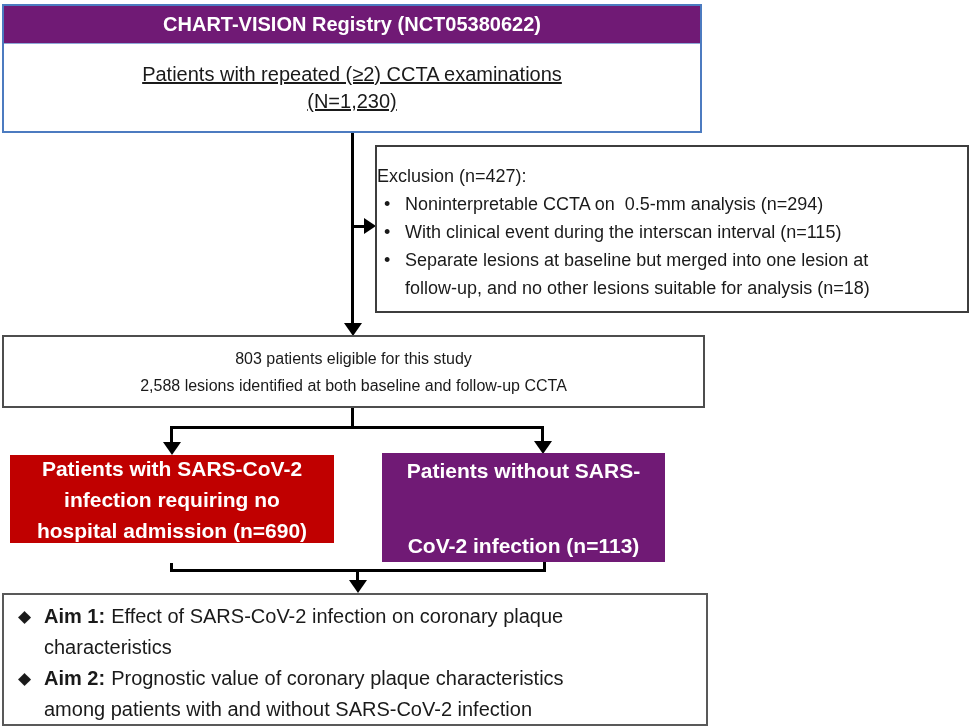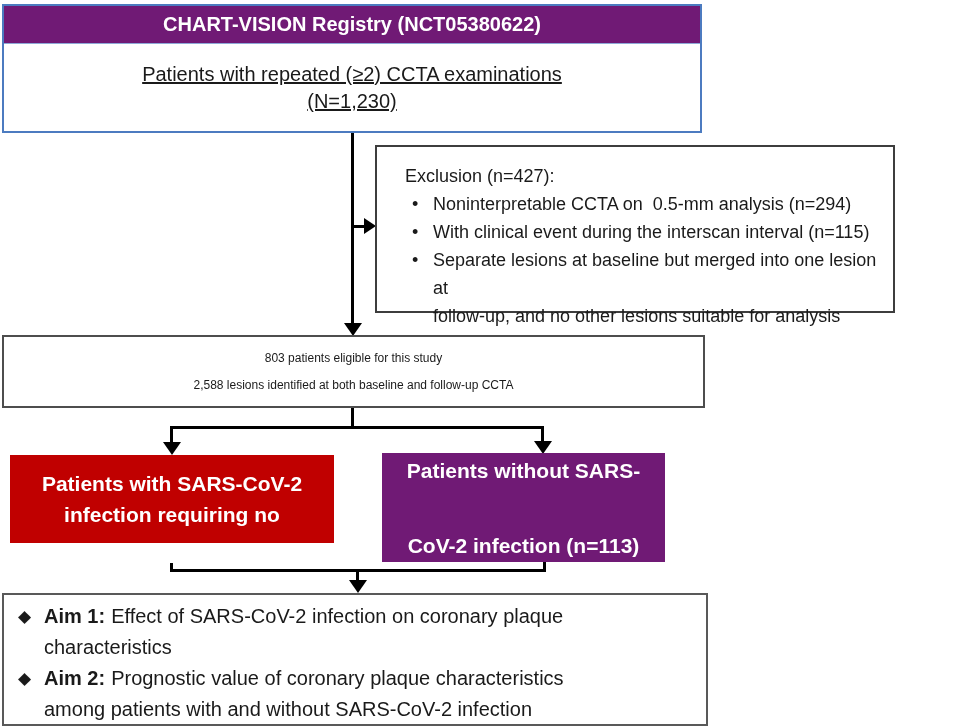--- a/index.html
+++ b/index.html
@@ -15,30 +15,30 @@
     height:37px; background:#701a75; color:#ffffff; font-weight:bold; font-size:20px;
     display:flex; align-items:center; justify-content:center;
     border-bottom:1px solid #8ea9d8;
   }
   .registry-body {
     height:88px; display:flex; flex-direction:column; align-items:center; justify-content:center;
     font-size:20px; line-height:27px; text-align:center;text-decoration:underline;
   }
 
   
-  .exclusion { left:375px; top:145px; width:520px; height:168px; border:2px solid #3d3d3d;
-    padding:15px 8px 0 28px; font-size:18px; line-height:28px; }
+  .exclusion { left:375px; top:145px; width:594px; height:168px; border:2px solid #3d3d3d;
+    padding:15px 8px 0 0; font-size:18px; line-height:28px; }
   .excl-line { white-space:pre-wrap; }
   .excl-item { position:relative; padding-left:28px; }
   .excl-bullet { position:absolute; left:7px; top:0; }
 
   
   .eligible { left:2px; top:335px; width:703px; height:73px; border:2px solid #4d4d4d;
     display:flex; flex-direction:column; align-items:center; justify-content:center;
-    font-size:12px; line-height:27px; text-align:center; }
+    font-size:16px; line-height:27px; text-align:center; }
 
   
   .covid { left:10px; top:455px; width:324px; height:88px; background:#C00000; }
   .control { left:382px; top:453px; width:283px; height:109px; background:#701a75;gap:44px; }
   .groupbox { display:flex; flex-direction:column; align-items:center; justify-content:center;
     color:#ffffff; font-weight:bold; font-size:21px; line-height:31px; text-align:center; border:none; }
 
   
   .aims { left:2px; top:593px; width:706px; height:133px; border:2px solid #595959;
     padding:6px 20px 0 14px; font-size:20px; line-height:31px; }
@@ -97,20 +97,21 @@
   <div class="line" style="left:351px; top:408px; width:3px; height:20px;"></div>
   <div class="line" style="left:170px; top:426px; width:374px; height:3px;"></div>
   <div class="line" style="left:170px; top:429px; width:3px; height:15px;"></div>
   <div class="head-down" style="left:163px; top:442px;"></div>
   <div class="line" style="left:541px; top:429px; width:3px; height:14px;"></div>
   <div class="head-down" style="left:534px; top:441px;"></div>
 
   <div class="box covid groupbox">
     <div>Patients with SARS-CoV-2</div>
     <div>infection requiring no</div>
+    <div>hospital admission (n=690)</div>
   </div>
 
   <div class="box control groupbox">
     <div>Patients without SARS-</div>
     <div>CoV-2 infection (n=113)</div>
   </div>
 
   <div class="line" style="left:170px; top:563px; width:3px; height:8px;"></div>
   <div class="line" style="left:543px; top:562px; width:3px; height:9px;"></div>
   <div class="line" style="left:170px; top:569px; width:376px; height:3px;"></div>

